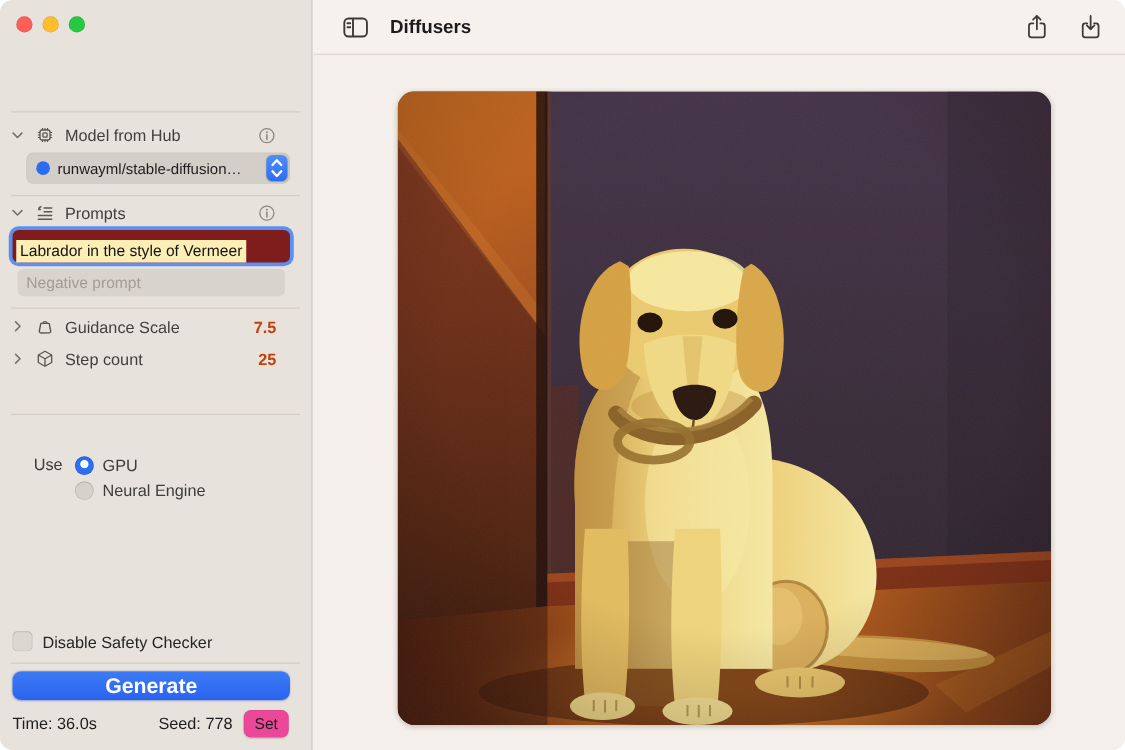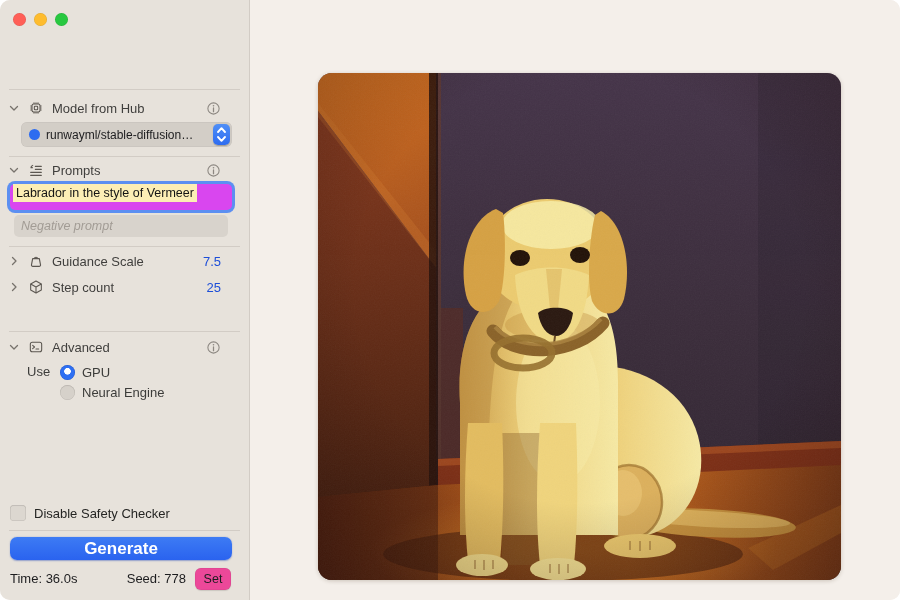--- a/index.html
+++ b/index.html
@@ -10,36 +10,36 @@
   .sidebar{position:absolute;left:0;top:0;width:250px;height:600px;background:#e7e2db;border-right:1px solid #d2ccc5;}
   .traffic{position:absolute;top:13px;left:13px;display:flex;gap:8px;}
   .tl{width:13px;height:13px;border-radius:50%;box-shadow:inset 0 0 0 .5px rgba(0,0,0,.12);}
   .tl.red{background:#ff5f57}.tl.yellow{background:#febc2e}.tl.green{background:#28c840}
 
   .sb-title{position:absolute;top:62px;left:12px;display:flex;align-items:center;gap:7px;font-size:13px;font-weight:700;color:#1d1d1f;}
   .hr{position:absolute;left:9px;right:9px;height:1px;background:#d2ccc5;}
 
   .row{position:absolute;left:8px;right:28px;height:20px;display:flex;align-items:center;gap:8px;font-size:13px;color:#403f3d;}
   .row .lbl{white-space:nowrap;text-align:center;}
-  .row .val{margin-left:auto;color:#1d4ed8;}
+  .row .val{margin-left:auto;color:#c2410c;font-weight:bold;}
   .row .spacer{margin-left:auto;}
   .icn{flex:0 0 auto;display:block;}
 
   .dropdown{position:absolute;top:122px;left:21px;width:211px;height:25px;background:#d3cec7;border-radius:6px;
     display:flex;align-items:center;padding:0 2px 0 8px;font-size:12px;color:#1d1d1f;box-shadow:inset 0 0 0 .5px rgba(0,0,0,.07);}
   .dd-dot{width:11px;height:11px;border-radius:50%;background:#2d6cf0;margin-right:6px;flex:0 0 auto;}
   .dd-text{flex:1 1 auto;overflow:hidden;white-space:nowrap;text-overflow:ellipsis;}
   .dd-stepper{flex:0 0 auto;width:17px;height:21px;border-radius:5px;background:linear-gradient(#4f8ff7,#2e6cf0);
     display:flex;flex-direction:column;align-items:center;justify-content:center;gap:1px;box-shadow:0 .5px 1px rgba(0,0,0,.25);}
 
-  .prompt-box{position:absolute;top:184px;left:10px;width:222px;height:26px;background:#d946ef;border-radius:5px;
-    box-shadow:0 0 0 3px rgba(77,134,243,.9);display:flex;align-items:flex-start;padding:0 3px;}
+  .prompt-box{position:absolute;top:184px;left:10px;width:222px;height:26px;background:#7f1d1d;border-radius:5px;
+    box-shadow:0 0 0 3px rgba(77,134,243,.9);display:flex;align-items:flex-end;padding:0 3px;}
   .prompt-box .hl{background:#fceeb5;color:#141414;font-size:12.5px;padding:2px 3px;white-space:nowrap;overflow:hidden;}
   .neg-input{position:absolute;top:215px;left:14px;width:214px;height:22px;background:#d8d3cc;border:none;border-radius:5px;
-    padding:0 7px;font-size:12.5px;color:#000000;outline:none;font-style:italic;}
+    padding:0 7px;font-size:12.5px;color:#000000;outline:none;}
   .neg-input::placeholder{color:#a29c95;}
 
   .radio-row{position:absolute;left:0;right:0;height:18px;display:flex;align-items:center;font-size:13px;color:#3c3c3a;}
   .radio{width:15px;height:15px;border-radius:50%;background:#d6d1ca;box-shadow:inset 0 0 0 .5px rgba(0,0,0,.12), inset 0 1px 1px rgba(0,0,0,.06);margin-right:7px;flex:0 0 auto;}
   .radio.selected{background:radial-gradient(circle at 50% 42%,#ffffff 0 3px,#2e6ff2 3.6px 100%);box-shadow:inset 0 0 0 .5px rgba(0,40,140,.35);}
   .use-lbl{position:absolute;left:27px;}
 
   .check-row{position:absolute;top:505px;left:10px;display:flex;align-items:center;gap:8px;font-size:13px;color:#252523;}
   .checkbox{width:16px;height:16px;border-radius:4px;background:#dcd7d0;box-shadow:inset 0 0 0 .5px rgba(0,0,0,.14), inset 0 1px 1px rgba(0,0,0,.05);}
 
@@ -154,38 +154,20 @@
           <path d="M12 3 L20 7.5 V16.5 L12 21 L4 16.5 V7.5 Z"></path>
           <path d="M4 7.5 L12 12 L20 7.5 M12 12 V21"></path>
         </g>
       </svg>
       <span class="lbl">Step count</span>
       <span class="val">25</span>
     </div>
 
     <div class="hr" style="top:331px"></div>
 
-    <div class="row" style="top:337px">
-      <svg class="icn" width="12" height="12" viewBox="0 0 24 24">
-          <polyline points="5 9 12 16 19 9" fill="none" stroke="#77726c" stroke-width="2.6" stroke-linecap="round" stroke-linejoin="round"></polyline>
-        </svg>
-      <svg class="icn" width="16" height="16" viewBox="0 0 24 24">
-        <g fill="none" stroke="#5c5751" stroke-width="1.6" stroke-linecap="round" stroke-linejoin="round">
-          <rect x="3.5" y="5" width="17" height="14" rx="3"></rect>
-          <polyline points="7 9.5 9.8 12 7 14.5"></polyline>
-            <path d="M12 15 h4"></path>
-        </g>
-      </svg>
-      <span class="lbl">Advanced</span>
-      <svg class="icn spacer" width="15" height="15" viewBox="0 0 24 24">
-        <circle cx="12" cy="12" r="9" fill="none" stroke="#8c8781" stroke-width="1.7"></circle>
-        <circle cx="12" cy="7.6" r="1.3" fill="#8c8781"></circle>
-          <path d="M12 11v6" stroke="#8c8781" stroke-width="2" stroke-linecap="round"></path>
-      </svg>
-    </div>
 
     <span class="use-lbl" style="top:364px;position:absolute;font-size:13px;color:#3c3c3a">Use</span>
     <div class="radio-row" style="top:363px;left:60px">
       <span class="radio selected"></span>
       <span>GPU</span>
     </div>
     <div class="radio-row" style="top:383px;left:60px">
       <span class="radio"></span>
       <span>Neural Engine</span>
     </div>
@@ -196,20 +178,44 @@
     </div>
     <div class="hr" style="top:530px"></div>
 
     <button class="generate">Generate</button>
     <span class="status-time">Time: 36.0s</span>
     <span class="status-seed">Seed: 778</span>
     <button class="set-btn">Set</button>
   </aside>
 
   <div class="main">
+    <header class="titlebar">
+      <svg width="23" height="20" viewBox="0 0 24 21">
+        <g fill="none" stroke="#3e3a36" stroke-width="1.6">
+          <rect x="2.5" y="3" width="19" height="15" rx="3.5"></rect>
+          <path d="M9.8 3 V18"></path>
+          <path d="M5.2 7 h2.2 M5.2 10.2 h2.2" stroke-width="1.7" stroke-linecap="round"></path>
+        </g>
+      </svg>
+      <span class="tb-title">Diffusers</span>
+      <span class="tb-actions">
+        <svg width="19" height="23" viewBox="0 0 24 28">
+          <g fill="none" stroke="#3e3a36" stroke-width="1.8" stroke-linecap="round" stroke-linejoin="round">
+            <path d="M8.5 10.5 H6.5 a2.5 2.5 0 0 0 -2.5 2.5 v9 a2.5 2.5 0 0 0 2.5 2.5 h11 a2.5 2.5 0 0 0 2.5 -2.5 v-9 a2.5 2.5 0 0 0 -2.5 -2.5 h-2"></path>
+            <path d="M12 16.5 V3.2 M8.2 6.6 L12 2.8 L15.8 6.6"></path>
+          </g>
+        </svg>
+        <svg width="19" height="23" viewBox="0 0 24 28">
+          <g fill="none" stroke="#3e3a36" stroke-width="1.8" stroke-linecap="round" stroke-linejoin="round">
+            <path d="M8.5 10.5 H6.5 a2.5 2.5 0 0 0 -2.5 2.5 v9 a2.5 2.5 0 0 0 2.5 2.5 h11 a2.5 2.5 0 0 0 2.5 -2.5 v-9 a2.5 2.5 0 0 0 -2.5 -2.5 h-2"></path>
+            <path d="M12 3 V16 M8.2 12.6 L12 16.4 L15.8 12.6"></path>
+          </g>
+        </svg>
+      </span>
+    </header>
 
     <div class="canvas">
       <div class="art">
         <svg width="523" height="507" viewBox="0 0 523 507" role="img">
           <defs>
             <linearGradient id="gBg" x1="0" y1="0" x2="0" y2="1">
               <stop offset="0" stop-color="#453449"></stop>
                 <stop offset=".5" stop-color="#3a2c3a"></stop>
                 <stop offset="1" stop-color="#2f2430"></stop>
             </linearGradient>

